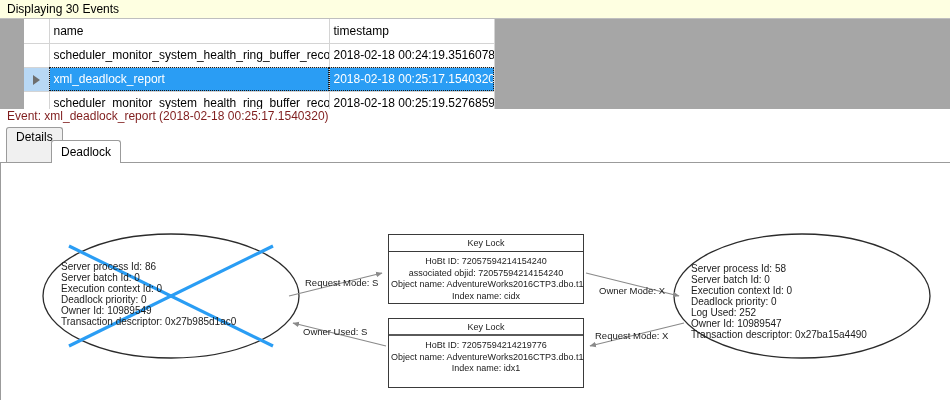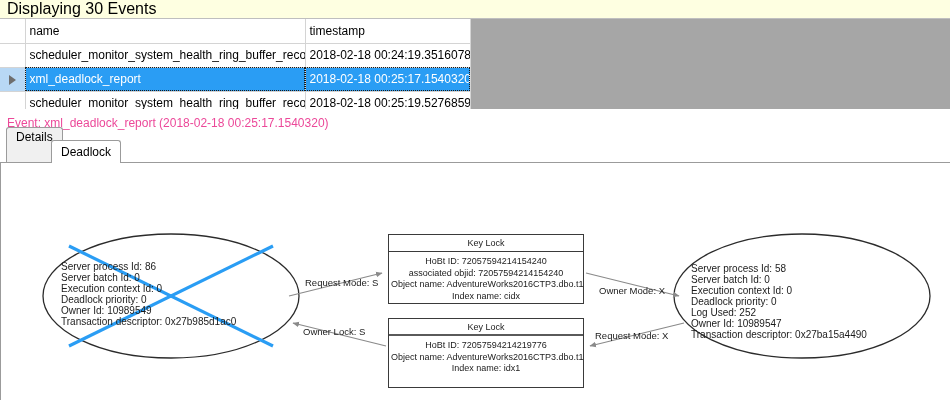--- a/index.html
+++ b/index.html
@@ -17,38 +17,39 @@
   }
 
   
   .events-header {
     position: absolute; left: 0; top: 0;
     width: 950px; height: 19px;
     background: #feffe1;
     border-bottom: 1px solid #bfbfbf;
     display: flex; align-items: center;
     padding-left: 7px;
-    font-size: 16px;
+    font-size: 12px;
     color: #000000;
     white-space: nowrap;
   }
 
   
   .grid {
     position: absolute; left: 0; top: 19px;
     width: 950px; height: 99px;
     background: #a6a6a6;
     border-bottom: 1px solid #9b9b9b;
     overflow: hidden;
   }
   .grid-table {
     border-collapse: collapse;
     table-layout: fixed;
     width: 470px;
     background: #ffffff;
+    margin-left: 24px;
   }
   .grid-table col.c-sel  { width: 25px; }
   .grid-table col.c-name { width: 280px; }
   .grid-table col.c-ts   { width: 165px; }
 
   .grid-table th, .grid-table td {
     height: 24px;
     font-size: 12px;
     font-weight: normal;
     text-align: left;
@@ -80,22 +81,22 @@
     border-bottom: 5px solid transparent;
     border-left: 7px solid #6e6e6e;
     vertical-align: middle;
   }
 
   
   .event-caption {
     position: absolute; left: 0; top: 109px;
     width: 950px; height: 21px;
     font-size: 12px;
-    color: #ec4899;
-    display: flex; align-items: flex-end;
+    color: #7f1d1d;
+    display: flex; align-items: flex-start;
     padding-left: 7px;
     background: #ffffff;
     white-space: nowrap;
   }
 
   
   .tabstrip {
     position: absolute; left: 0; top: 140px;
     width: 950px; height: 23px;
     background: #ffffff;
@@ -308,19 +309,19 @@
         <div class="lb-title">Key Lock</div>
         <div class="lb-body">
           <div>HoBt ID: 72057594214219776</div>
           <div>Object name: AdventureWorks2016CTP3.dbo.t1</div>
           <div>Index name: idx1</div>
         </div>
       </div>
 
       <div class="edge-label" id="lbl-req-s">Request Mode: S</div>
       <div class="edge-label" id="lbl-own-x">Owner Mode: X</div>
-      <div class="edge-label" id="lbl-own-s">Owner Lock: S</div>
+      <div class="edge-label" id="lbl-own-s">Owner Used: S</div>
       <div class="edge-label" id="lbl-req-x">Request Mode: X</div>
 
     </div>
   </div>
 
 </div>
 
 </body></html>

